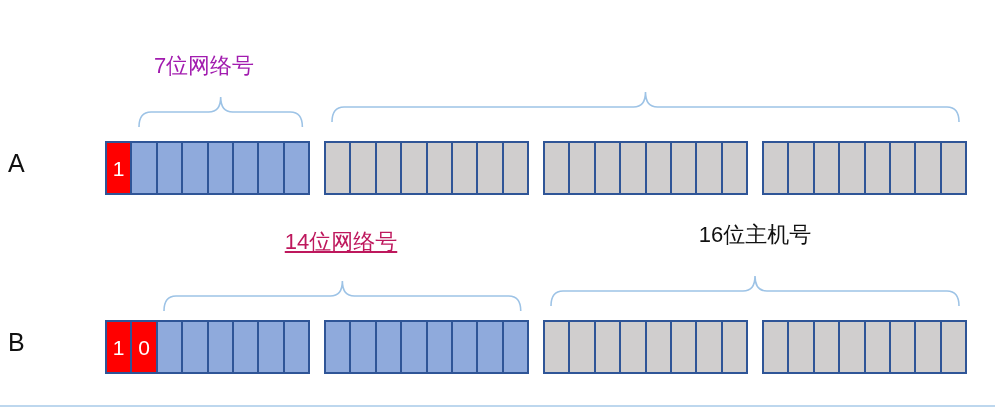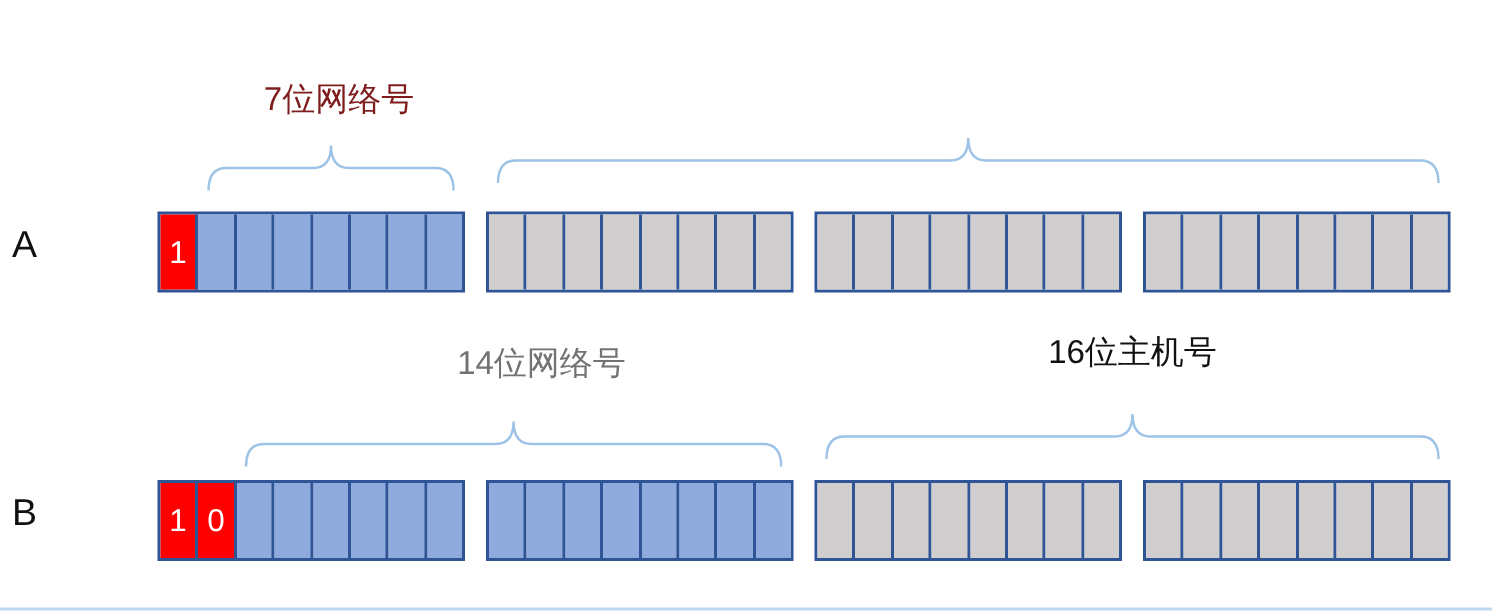--- a/index.html
+++ b/index.html
@@ -73,21 +73,21 @@
 </style>
 </head>
 <body>
 
 <div class="canvas" style="background: rgb(255, 255, 255);">
   <div class="bottom-rule"></div>
 <div class="row-label" style="left: 8px; top: 151px; color: rgb(17, 17, 17);">A</div>
     <svg class="brace-svg" width="163.375" height="30" style="left: 138.625px; top: 97px;">
       <path d="M0 30 Q0 15 12 15 L69.6875 15 Q81.6875 15 81.6875 0 Q81.6875 15 93.6875 15 L151.375 15 Q163.375 15 163.375 30" fill="none" stroke="#9dc3e6" stroke-width="1.6"></path>
     </svg>
-    <div class="brace-label" style="left: 226px; top: 53px; color: #7f1d1d;">7位网络号</div>
+    <div class="brace-label" style="left: 204px; top: 53px; color: #a21caf;">7位网络号</div>
     <svg class="brace-svg" width="627" height="30" style="left: 332px; top: 92px;">
       <path d="M0 30 Q0 15 12 15 L301.5 15 Q313.5 15 313.5 0 Q313.5 15 325.5 15 L615 15 Q627 15 627 30" fill="none" stroke="#9dc3e6" stroke-width="1.6"></path>
     </svg>
     <div class="octet" style="left: 105px; top: 141px; width: 205px; height: 54px;">
       <div class="cell fixed">
         <span>1</span>
       </div>
       <div class="cell net"></div>
       <div class="cell net"></div>
       <div class="cell net"></div>
@@ -123,21 +123,21 @@
       <div class="cell host"></div>
       <div class="cell host"></div>
       <div class="cell host"></div>
       <div class="cell host"></div>
       <div class="cell host"></div>
     </div>
     <div class="row-label" style="left: 8px; top: 330px; color: rgb(17, 17, 17);">B</div>
     <svg class="brace-svg" width="356.75" height="30" style="left: 164.25px; top: 281px;">
       <path d="M0 30 Q0 15 12 15 L166.375 15 Q178.375 15 178.375 0 Q178.375 15 190.375 15 L344.75 15 Q356.75 15 356.75 30" fill="none" stroke="#9dc3e6" stroke-width="1.6"></path>
     </svg>
-    <div class="brace-label" style="left: 361px; top: 229px; color: #737373;">14位网络号</div>
+    <div class="brace-label" style="left: 341px; top: 229px; color: #be185d; text-decoration: underline;">14位网络号</div>
     <svg class="brace-svg" width="408" height="30" style="left: 551px; top: 276px;">
       <path d="M0 30 Q0 15 12 15 L192 15 Q204 15 204 0 Q204 15 216 15 L396 15 Q408 15 408 30" fill="none" stroke="#9dc3e6" stroke-width="1.6"></path>
     </svg>
     <div class="brace-label" style="left: 755px; top: 222px; color: rgb(17, 17, 17);">16位主机号</div>
     <div class="octet" style="left: 105px; top: 320px; width: 205px; height: 54px;">
       <div class="cell fixed">
         <span>1</span>
       </div>
       <div class="cell fixed">
         <span>0</span>

